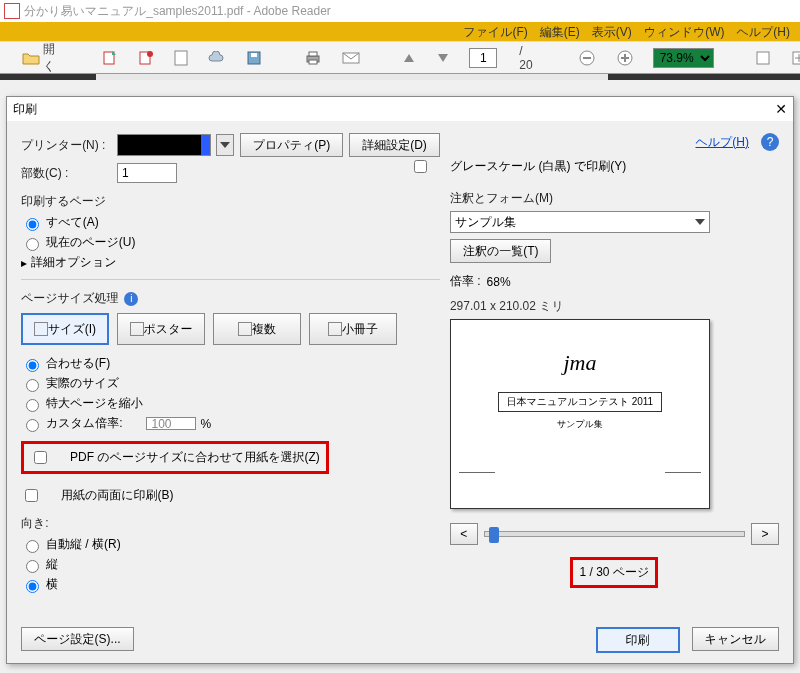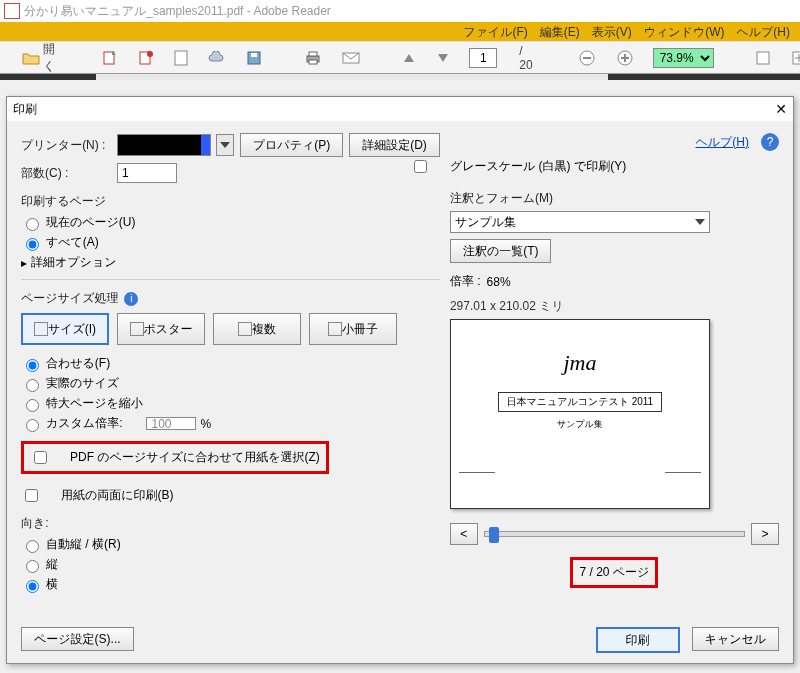--- a/index.html
+++ b/index.html
@@ -11,21 +11,21 @@
 .menu-bar { height: 20px; background: #eab308; display: flex; padding: 0 4px; border-bottom: 1px solid #ddd; justify-content: flex-end; }
 .menu-bar span { padding: 2px 6px; color: #333; }
 
 .toolbar { height: 32px; background: #f4f4f4; display: flex; align-items: center; padding: 2px 21px; gap: 18px; border-bottom: 1px solid #999; }
 .tbtn { width: 26px; height: 26px; display: inline-flex; align-items: center; justify-content: center; border: 1px solid transparent; }
 .tsep { width: 1px; height: 22px; background: #ccc; margin: 0 2px; }
 .tb-open { display: flex; align-items: center; }
 .tb-open-text { margin-left: 2px; color: #444; }
 .page-input { width: 28px; height: 20px; border: 1px solid #888; text-align: center; background: #fff; }
 .page-total { color: #444; padding: 0 4px; }
-.zoom-select { height: 20px; border: 1px solid #888; background: #86efac; padding: 0 2px; }
+.zoom-select { height: 20px; border: 1px solid #888; background: #15803d; padding: 0 2px; }
 
 .doc-strip { height: 6px; background: linear-gradient(to right, #333 0, #333 12%, #e8e8e8 12%, #e8e8e8 76%, #333 76%); }
 
 .dialog { position: absolute; left: 6px; top: 96px; width: 788px; height: 568px; background: #f0f0f0; border: 1px solid #888; box-shadow: 2px 2px 6px rgba(0,0,0,0.3); }
 .dlg-title { height: 24px; display: flex; align-items: center; justify-content: space-between; padding: 0 6px; background: #fff; }
 .dlg-close { font-size: 14px; }
 .dlg-body { padding: 12px 14px; display: flex; gap: 10px; height: calc(100% - 24px); }
 .col-left { flex: 1 1 56%; position: relative; }
 .col-right { flex: 1 1 44%; }
 
@@ -218,26 +218,26 @@
         <button class="btn">詳細設定(D)</button>
       </div>
       <div class="row">
         <span class="lbl">部数(C) :</span>
         <input class="spin" value="1" style="">
         <span style="flex:1"></span>
       </div>
 
       <div class="section-hd">印刷するページ</div>
       <label class="rad">
-          <input type="radio" style="">
-          <span>現在のページ(U)</span>
-        </label>
-      <label class="rad">
           <input type="radio" checked="" style="">
           <span>すべて(A)</span>
+        </label>
+      <label class="rad">
+          <input type="radio" style="">
+          <span>現在のページ(U)</span>
         </label>
       <div class="rad">▸ <span>詳細オプション</span></div>
 
       <div style="border-top:1px solid #ccc;margin:8px 0"></div>
 
       <div class="section-hd" style="display:flex;align-items:center;gap:6px">
         <span>ページサイズ処理</span>
         <span style="width:14px;height:14px;border-radius:50%;background:#3a78d6;color:#fff;display:inline-flex;align-items:center;justify-content:center;font-size:10px">i</span>
       </div>
       <div class="sizetabs">
@@ -342,21 +342,21 @@
         </div>
         <div class="slider-row">
           <div class="navbtn">&lt;</div>
           <div class="slider">
               <div class="slider-thumb"></div>
             </div>
           <div class="navbtn">&gt;</div>
         </div>
         <div style="text-align:center;margin-top:6px">
           <span class="redbox">
-            <span>7 / 20 ページ</span>
+            <span>1 / 30 ページ</span>
           </span>
         </div>
       </div>
     </div>
   </div>
 
   <div class="footer-btns">
     <button class="btn">ページ設定(S)...</button>
     <div class="footer-right">
       <button class="btn-primary">印刷</button>

